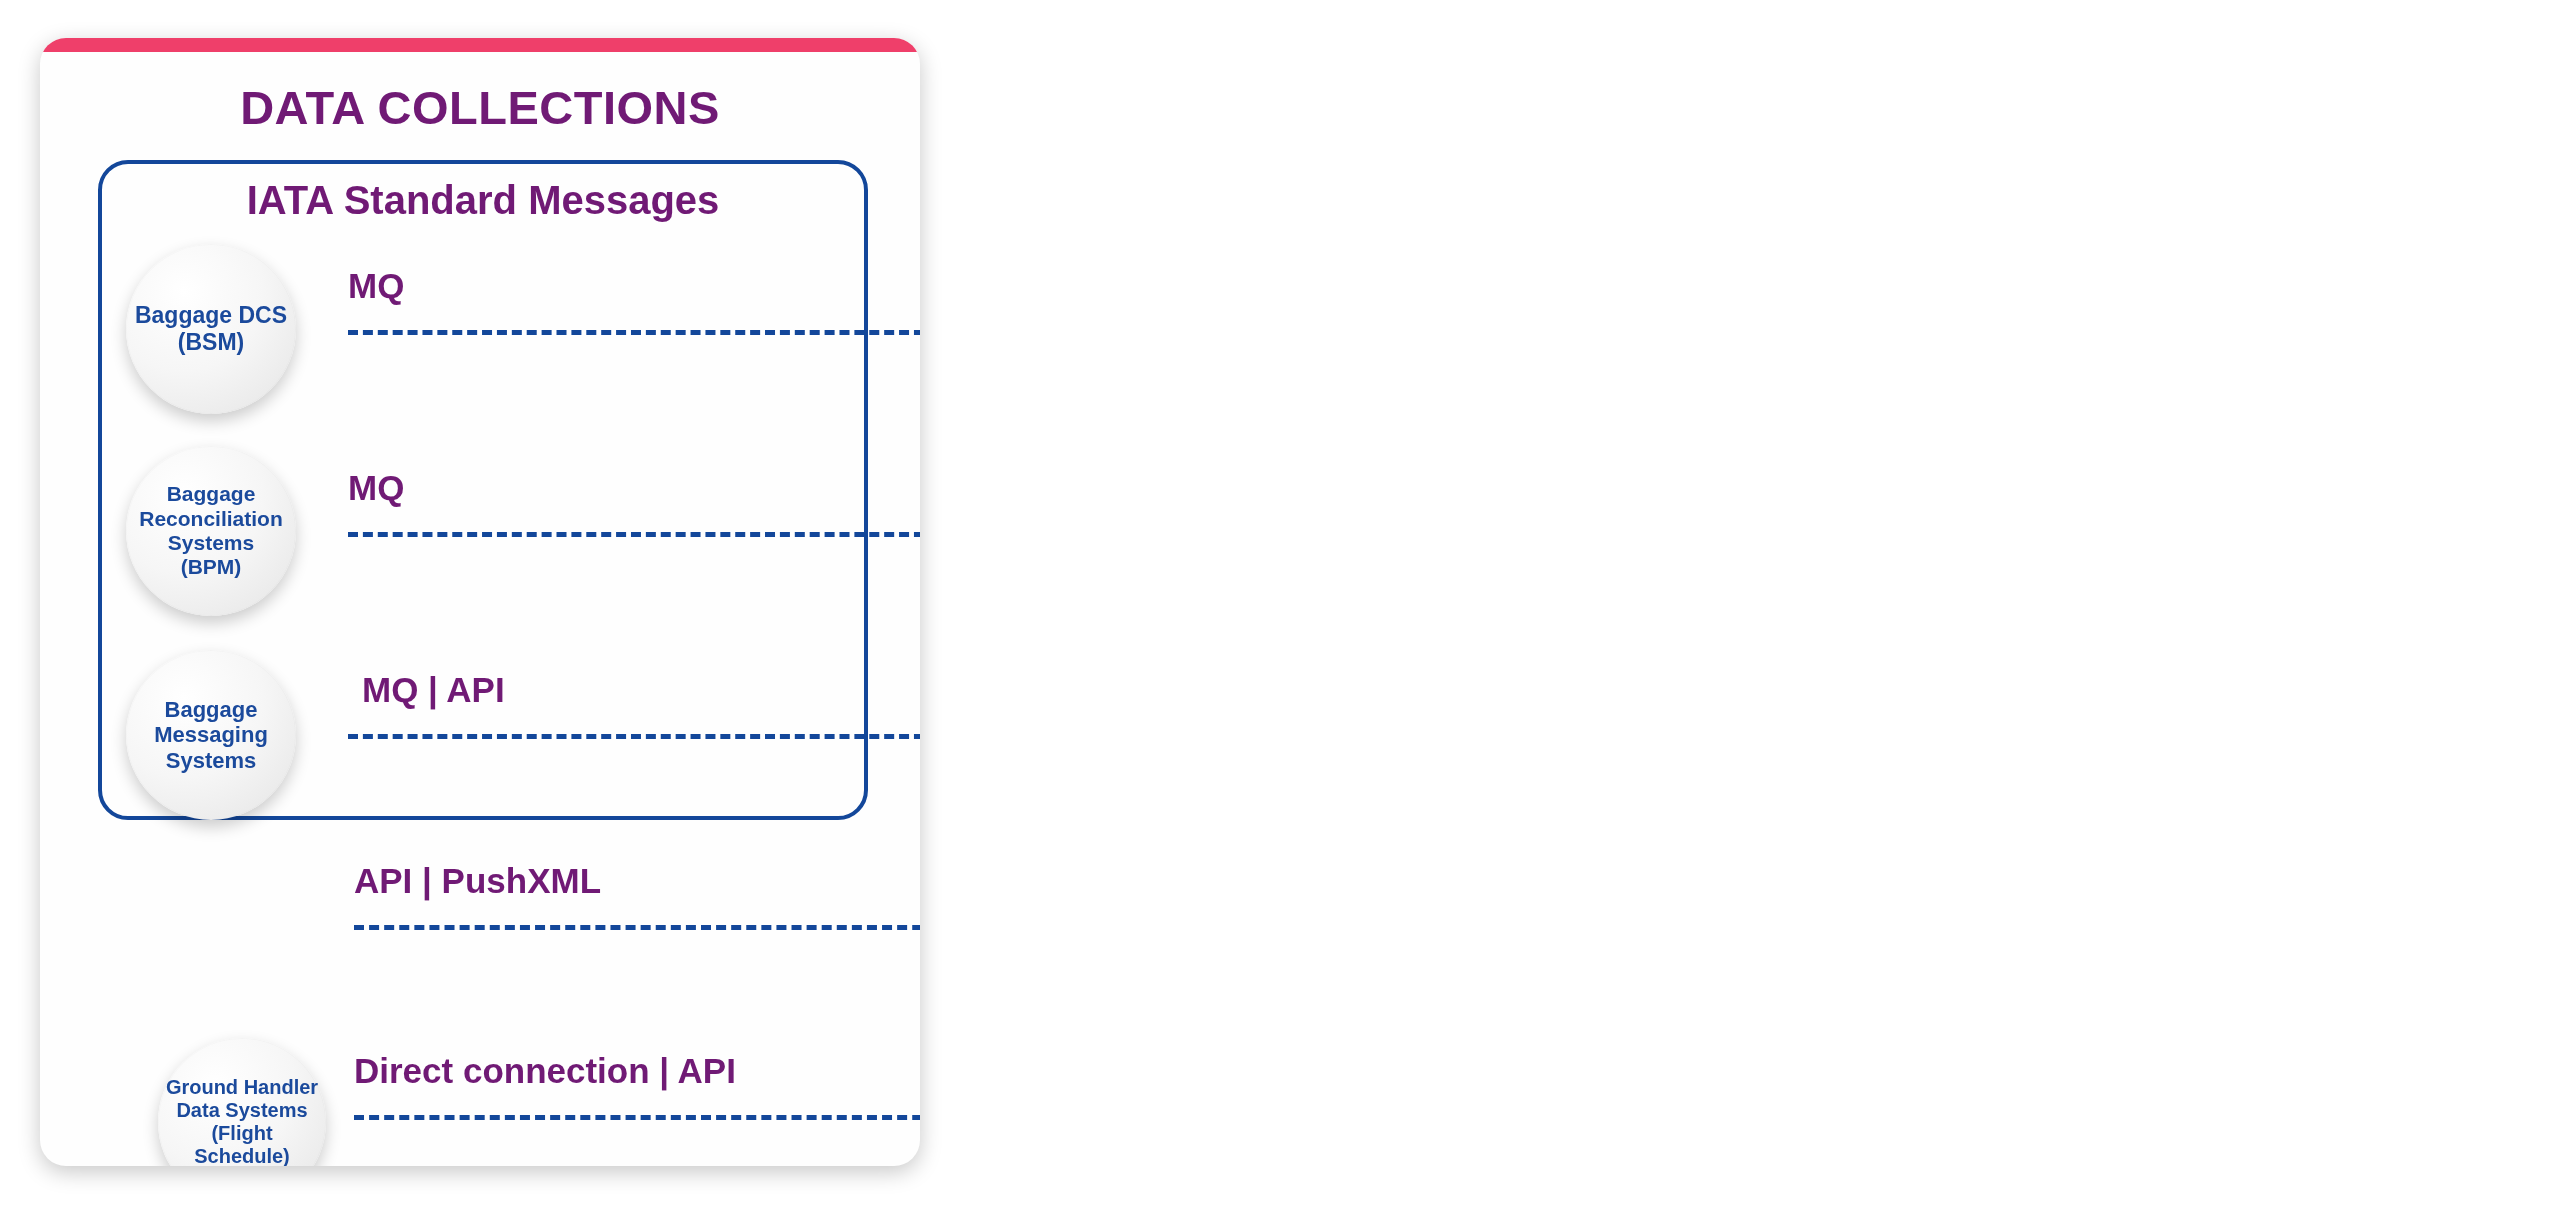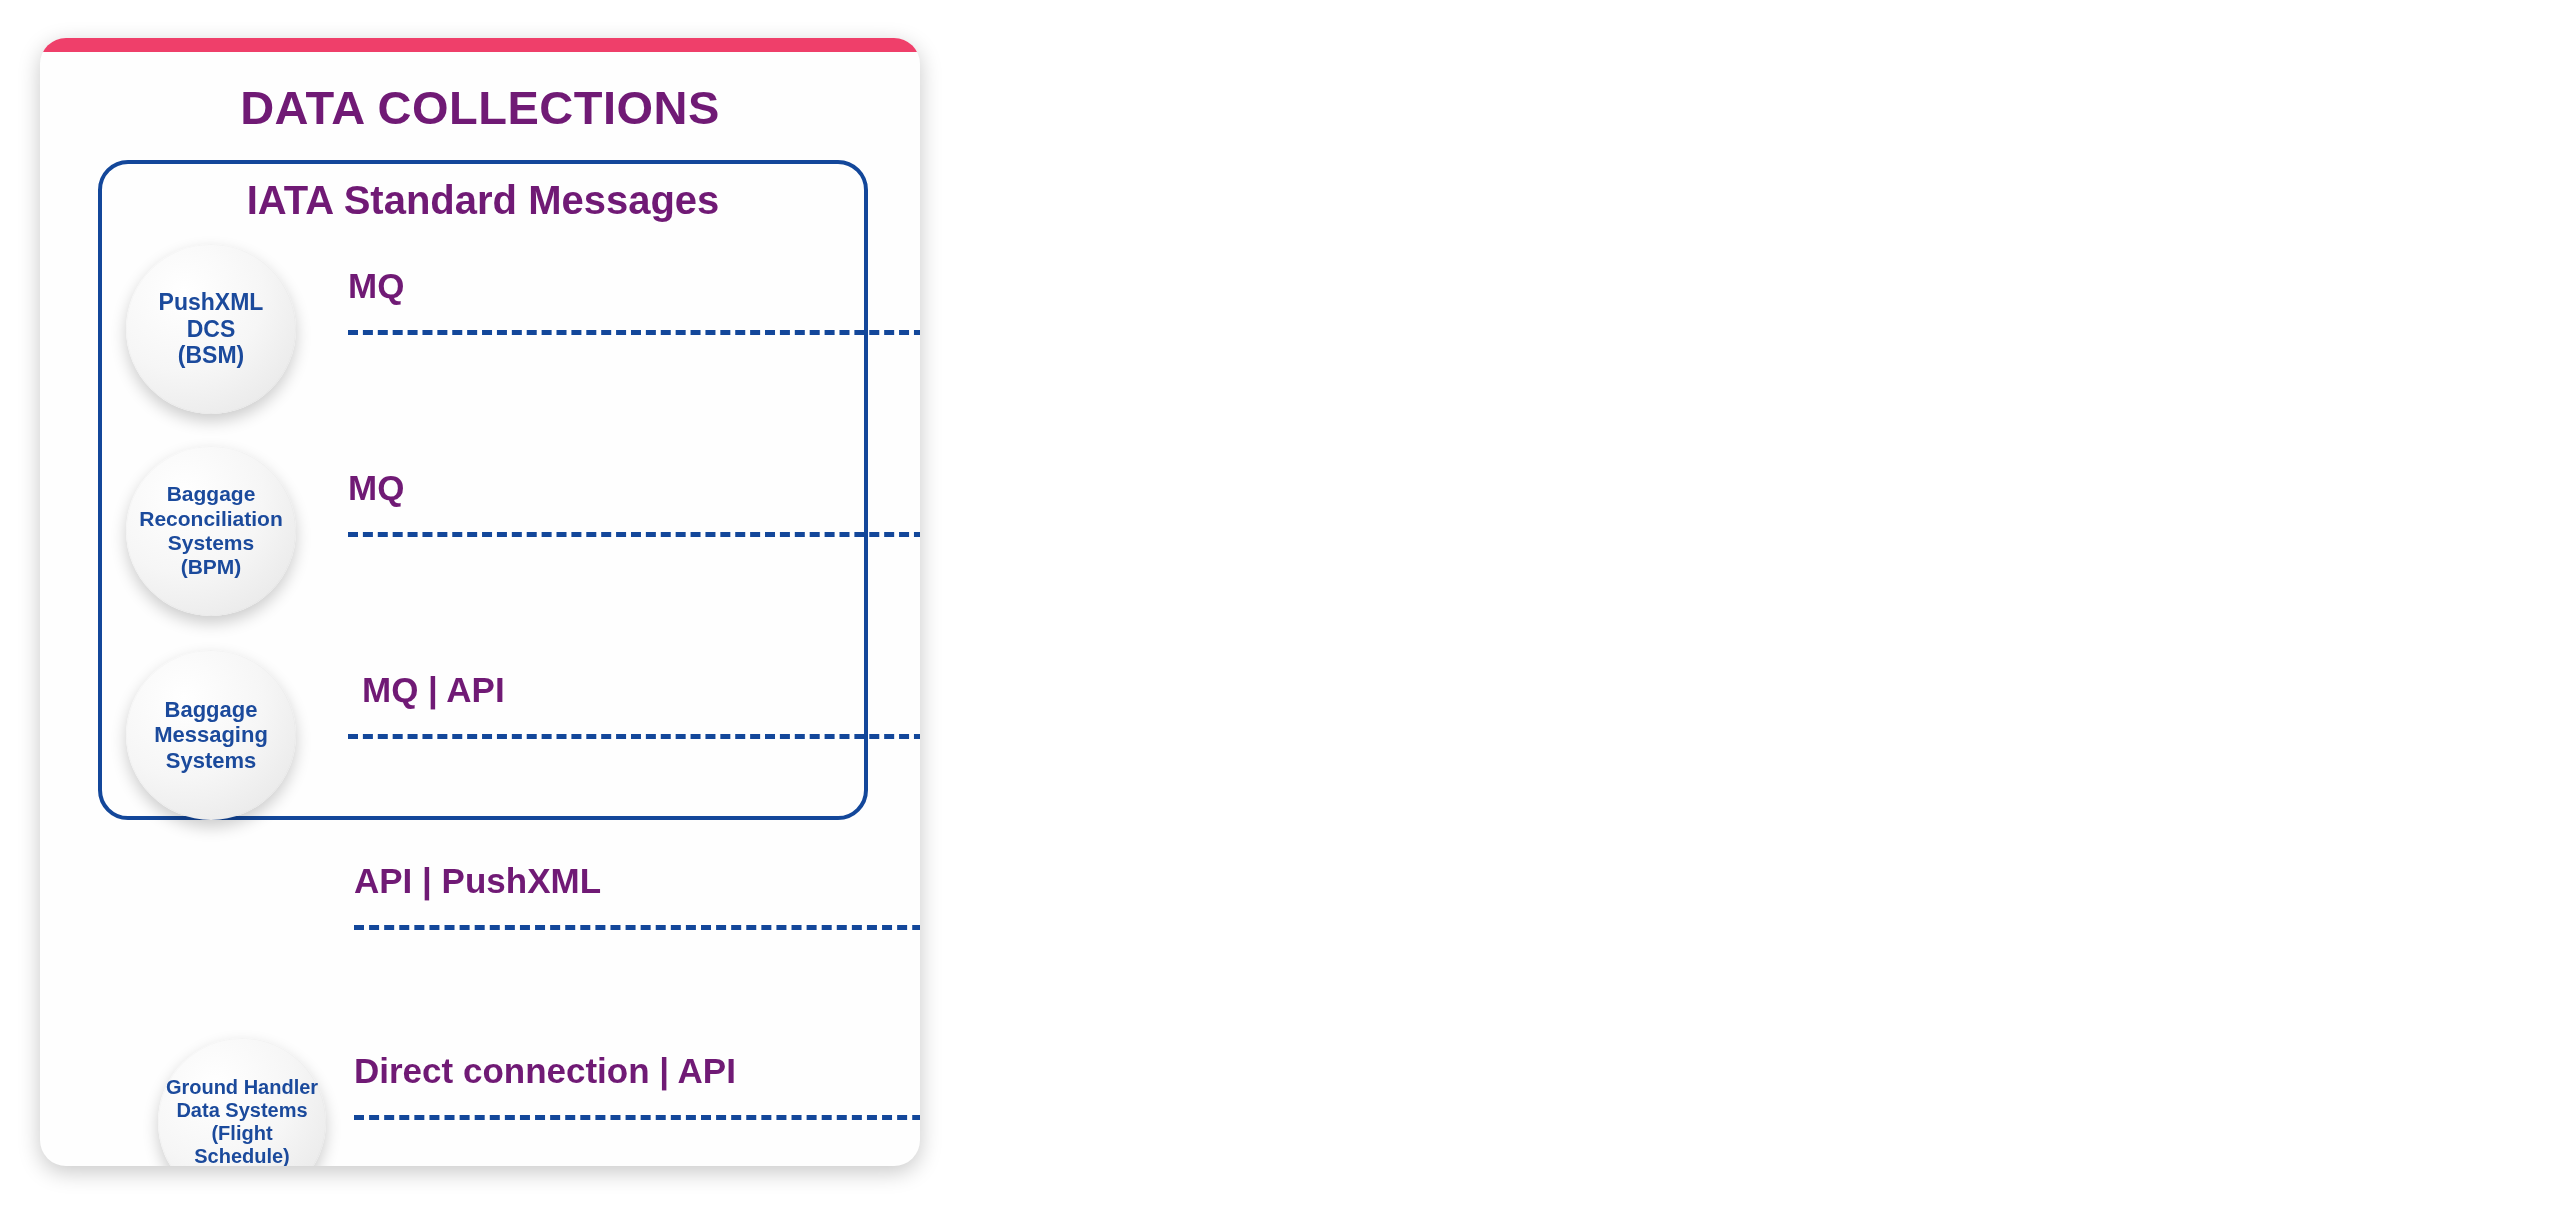--- a/index.html
+++ b/index.html
@@ -71,21 +71,21 @@
   <div class="panel" id="panel-left">
     <div class="panel-accent" id="accent-left" style="background: rgb(239, 63, 106);"></div>
     <div class="dc-title">DATA COLLECTIONS</div>
 
     <div class="iata-box">
       <div class="iata-title">IATA Standard Messages</div>
     </div>
 
     <div class="node-circle" style="left:86px; top:206px; width:170px; height:170px; font-size:23px;">
       <div>
-        <div>PushXML DCS</div>
+        <div>Baggage DCS</div>
         <div>(BSM)</div>
       </div>
     </div>
     <div class="link-label" style="left:308px; top:228px;">MQ</div>
     <div class="link-line" style="left:308px; top:292px; width:710px;"></div>
 
     <div class="node-circle" style="left:86px; top:408px; width:170px; height:170px; font-size:21px;">
       <div>
         <div>Baggage</div>
         <div>Reconciliation</div>

